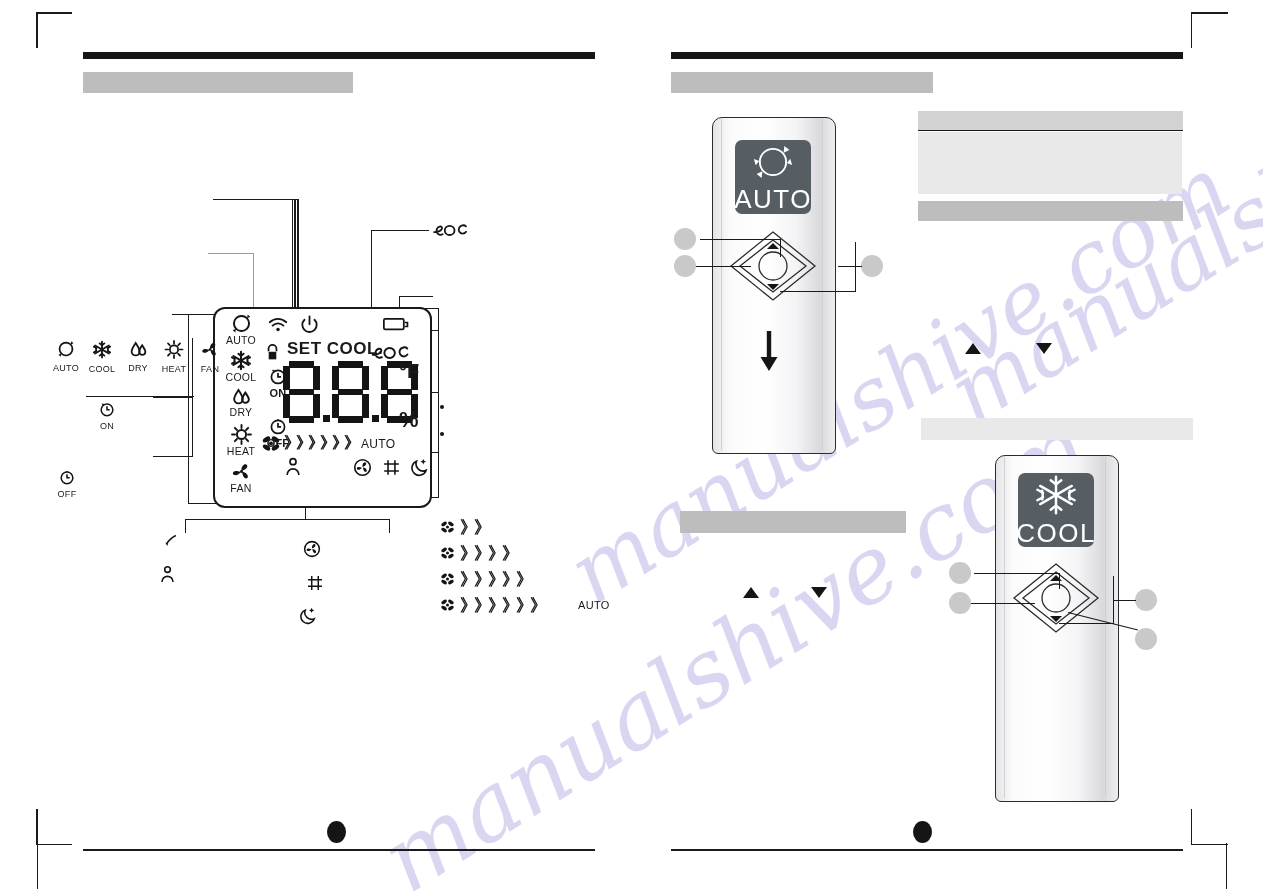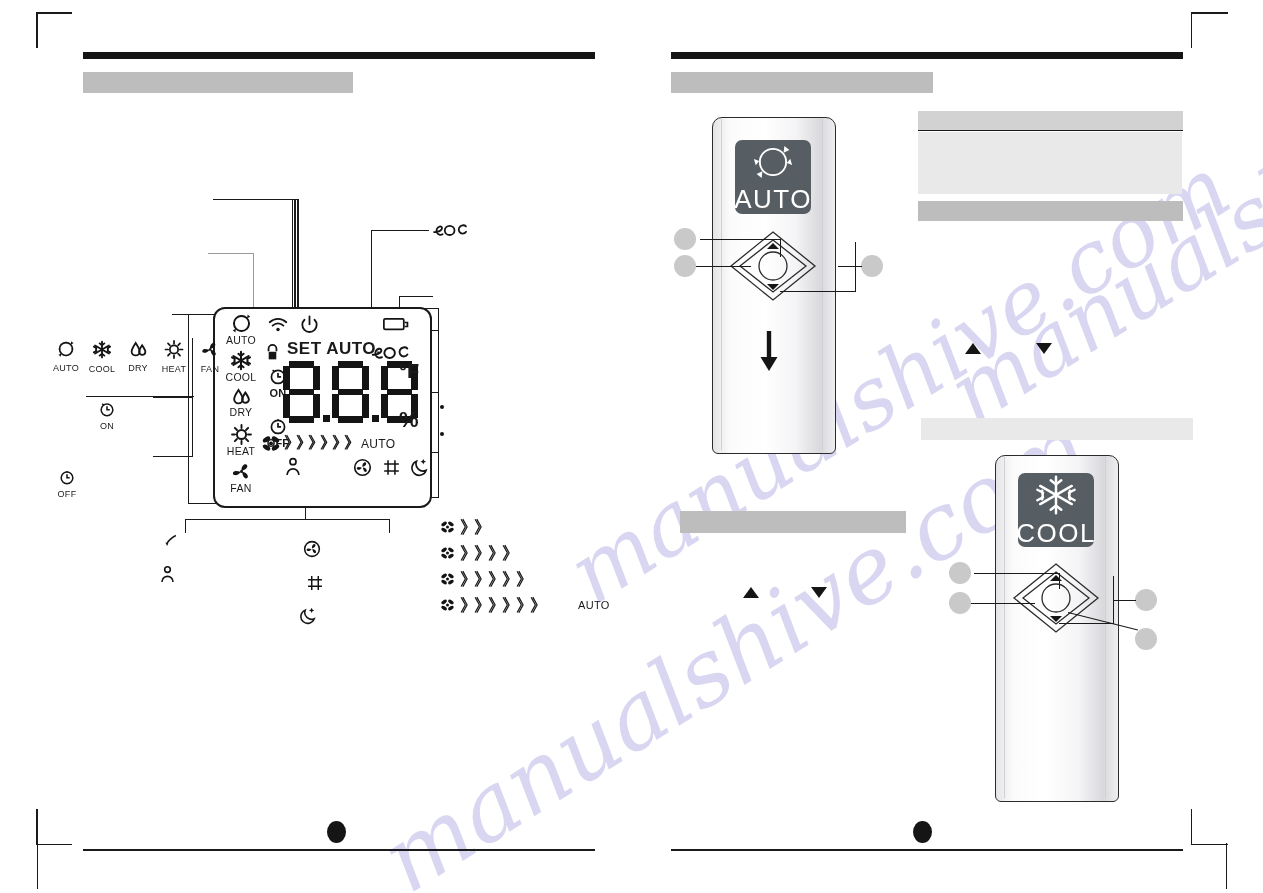--- a/index.html
+++ b/index.html
@@ -199,21 +199,21 @@
   </span>
   <span class="abs" style="left:155px;top:33px;">
     <svg width="40" height="21" viewBox="0 0 52 28">
         <g fill="none" stroke="#141414" stroke-width="2.6" stroke-linecap="round">
       <path d="M3 17c4 0 9-1 11-4 1.5-2.3-.6-4.6-3-4C7.5 9.8 5.5 14 7 17.6c1.4 3.4 5.4 4.2 8.3 2.6"></path>
       <ellipse cx="25.5" cy="14.6" rx="7" ry="6.6"></ellipse>
       <path d="M49 8.6c-2.6-2.6-8-1.6-9.8 2.2-1.8 3.9 1 8.4 5 8.4 2.3 0 4-1.1 5-2.6"></path>
         </g>
       </svg>
   </span>
-  <div class="settemp">SET AUTO.</div>
+  <div class="settemp">SET COOL.</div>
 
   <div class="mode-col">
     <div class="mode-item">
       <svg width="23" height="21" viewBox="0 0 26 24">
           <g fill="none" stroke="#141414" stroke-width="2.2" stroke-linecap="round">
         <path d="M13 3.4A8.6 8.6 0 0 1 21.6 12"></path>
             <path d="M21.6 12A8.6 8.6 0 0 1 13 20.6"></path>
         <path d="M13 20.6A8.6 8.6 0 0 1 4.4 12"></path>
             <path d="M4.4 12A8.6 8.6 0 0 1 13 3.4"></path>
           </g>

